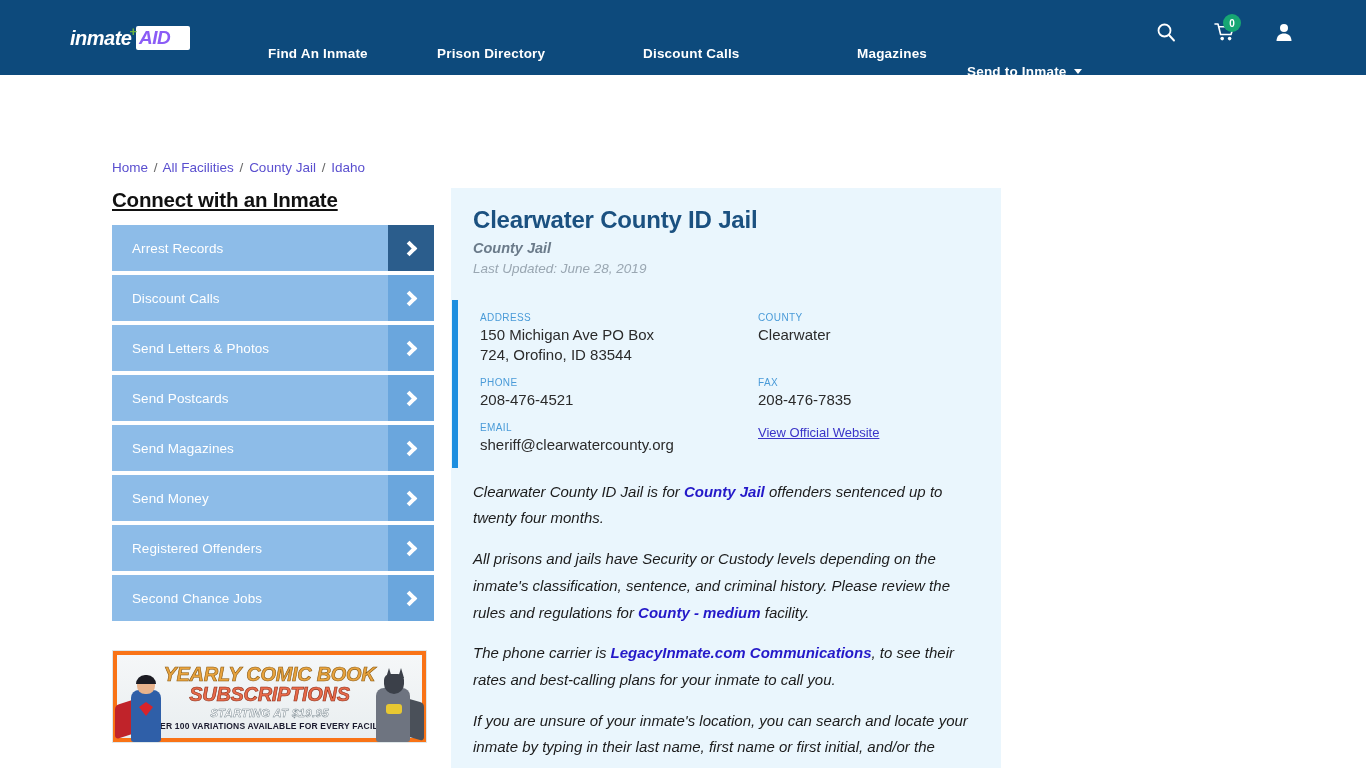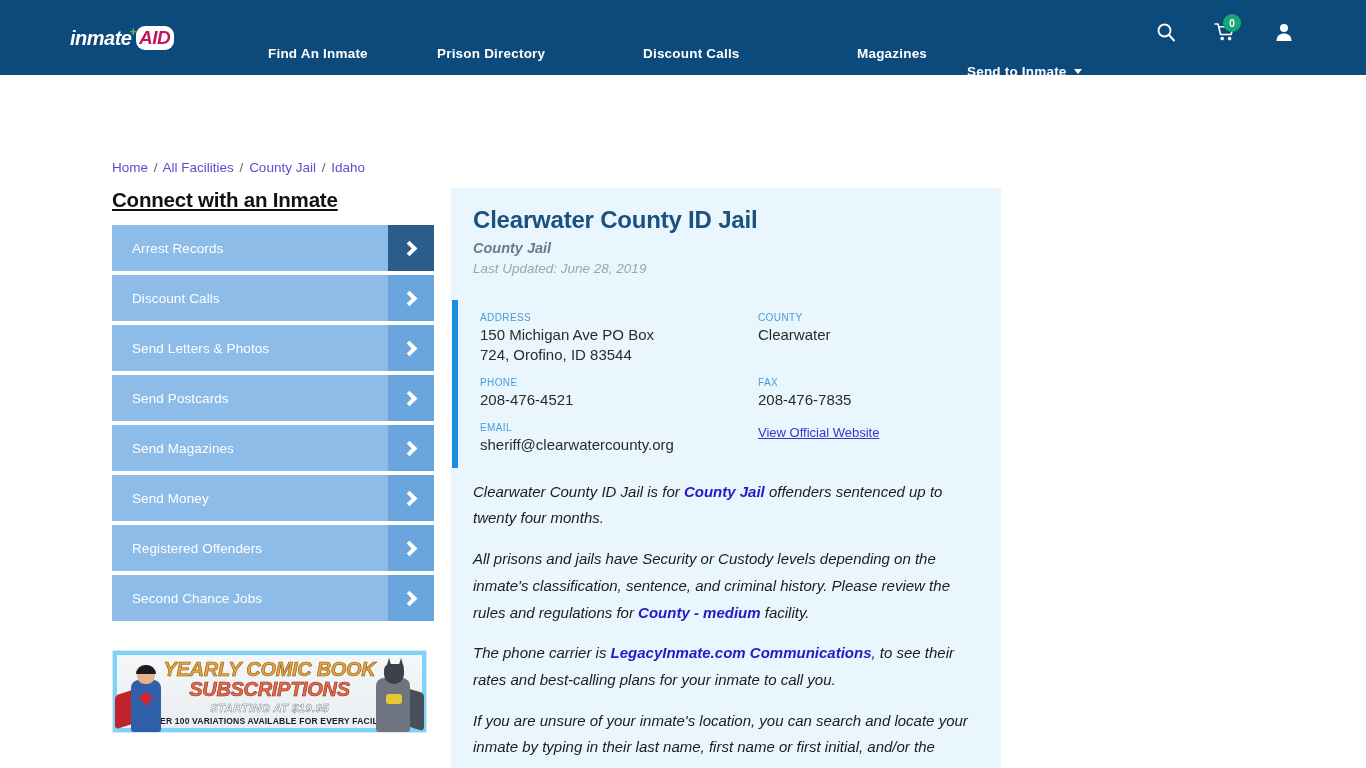--- a/index.html
+++ b/index.html
@@ -24,23 +24,23 @@
   .logo-inmate {
     color: #ffffff; font-size: 20px; font-weight: bold;
     font-style: italic; letter-spacing: -0.5px;
     font-family: "Liberation Sans", sans-serif;
   }
   .logo-plus {
     color: #6cb33f; font-size: 13px; font-weight: bold;
     position: relative; top: -7px; left: -2px;
   }
   .logo-aid {
-    background: #ffffff; color: #be185d;
+    background: #ffffff; color: #8b5cf6;
     font-size: 19px; font-weight: bold; font-style: italic;
-    padding: 1px 4px 1px 3px; border-radius: 9px;
+    padding: 1px 20px 1px 3px; border-radius: 2px;
     margin-left: -3px; letter-spacing: -0.5px;
   }
 
   .main-nav {
     position: absolute; left: 268px; top: 28px;
     display: flex; align-items: center;
   }
   .nav-item {
     color: #ffffff; font-size: 13.5px; font-weight: bold;
     text-decoration: none; white-space: nowrap;
@@ -109,22 +109,22 @@
   .side-link.active .arrow-box { background: #2b5d8c; }
   .chev {
     display: block; width: 11px; height: 11px;
     border-top: 4px solid #ffffff; border-right: 4px solid #ffffff;
     transform: rotate(45deg); margin-left: -4px;
   }
 
   
   .ad-banner {
     position: absolute; left: 112px; top: 575px;
-    width: 315px; height: 83px;
-    background: #7dd3fc; overflow: hidden;
+    width: 315px; height: 93px;
+    background: #f97316; overflow: hidden;
     border: 1px solid #dfe7e9; cursor: pointer;
   }
   .ad-inner {
     position: absolute; inset: 4px;
     background: linear-gradient(180deg,#f5f7f8 0%,#e9eef0 100%);
     display: flex; align-items: center; justify-content: center;
     flex-direction: column;
   }
   .ad-t1 {
     font-size: 20px; font-weight: bold; font-style: italic;

